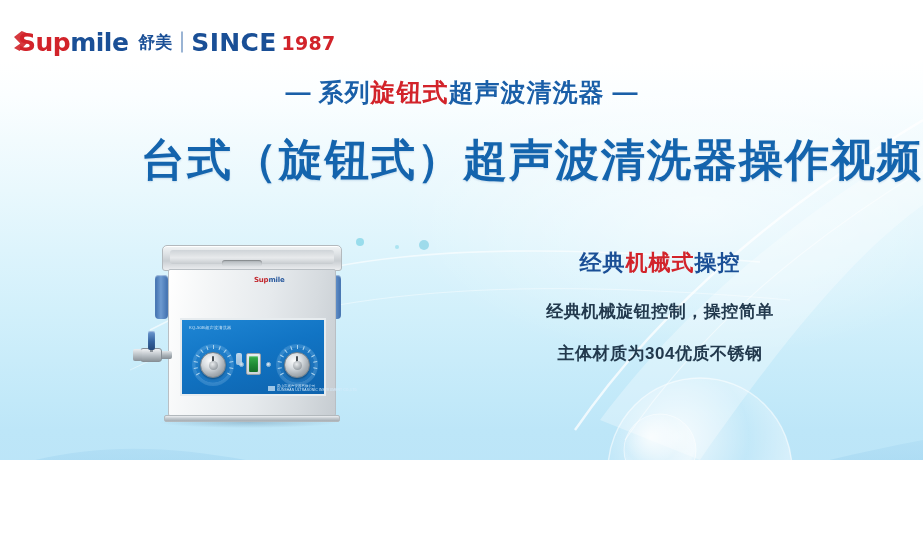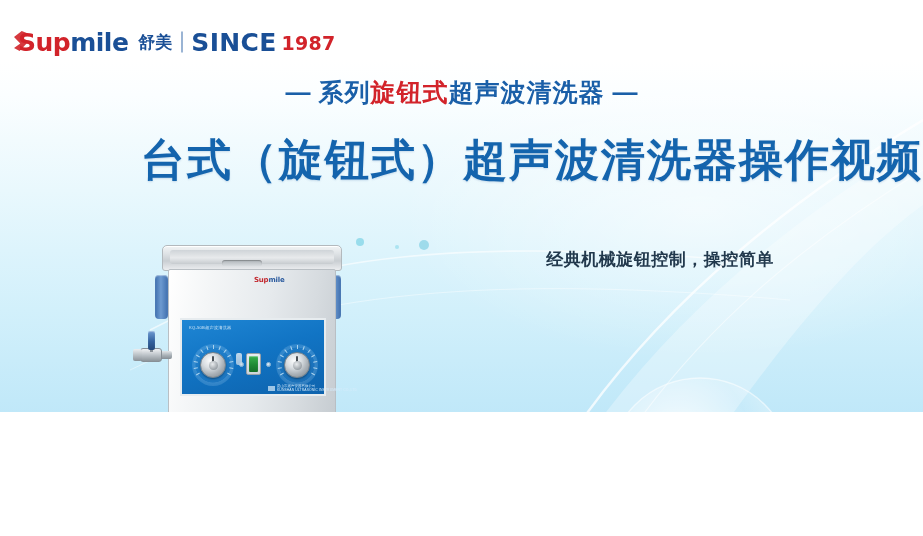--- a/index.html
+++ b/index.html
@@ -2,21 +2,21 @@
 <html><head>
 <meta charset="utf-8">
 <style>
   html,body{margin:0;padding:0;}
   body{
     width:923px;height:536px;overflow:hidden;
     font-family:"Liberation Sans","DejaVu Sans",sans-serif;
     background:#ffffff;
   }
   #stage{
-    position:relative;width:923px;height:412px;overflow:hidden;
+    position:relative;width:923px;height:460px;overflow:hidden;
     background:linear-gradient(180deg,
        #ffffff 0px, #ffffff 60px,
        #fbfeff 95px, #f2fbfe 140px,
        #e9f8fd 190px, #ddf4fc 250px,
        #d2f0fb 310px, #c9ecfa 360px,
        #c2e9f9 400px, #bde6f8 430px, #b9e3f7 536px);
   }
 
   
   .bgwave{position:absolute;left:0;top:0;width:923px;height:536px;pointer-events:none;}
@@ -319,16 +319,20 @@
           <span>昆山市超声仪器有限公司</span><br>
           <span>KUNSHAN ULTRASONIC INSTRUMENT CO.,LTD</span>
         </span>
       </div>
     </div>
 
     <div class="base"></div>
   </div>
 
   <div class="features">
+    <div class="feat-head">
+      <span>经典</span><span class="red">机械式</span><span>操控</span>
+    </div>
     <div class="feat-line">经典机械旋钮控制，操控简单</div>
+    <div class="feat-line">主体材质为304优质不锈钢</div>
   </div>
 
 </div>
 
 </body></html>

